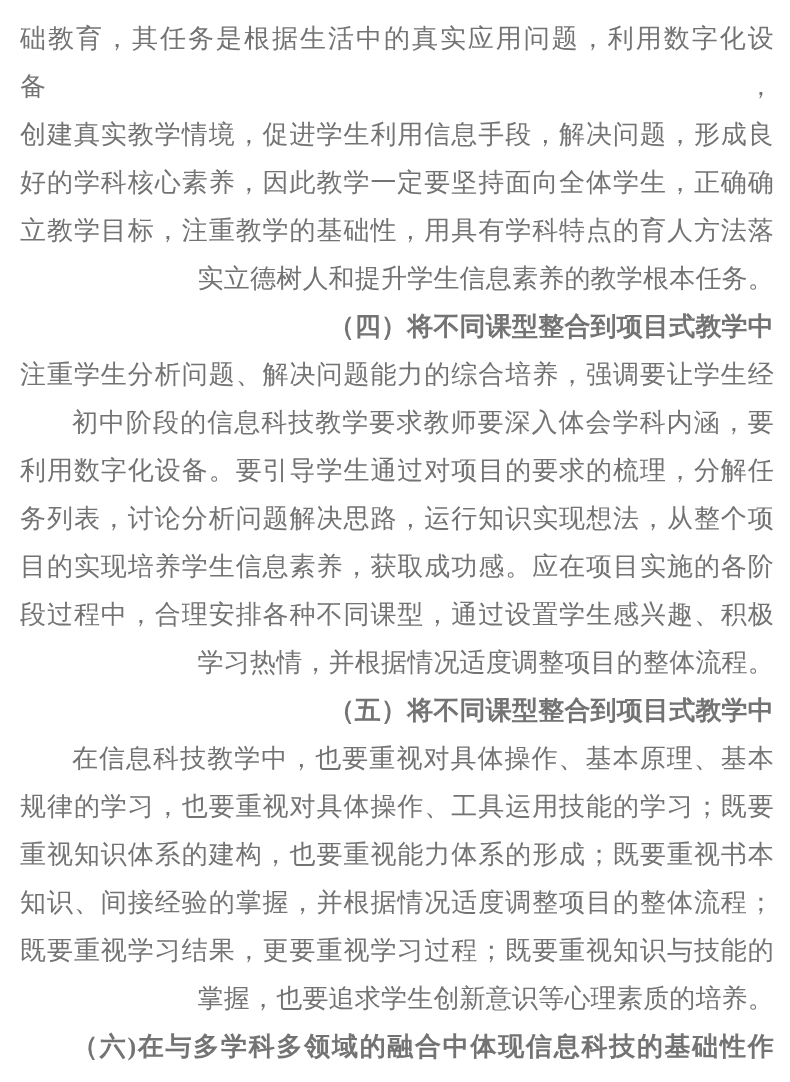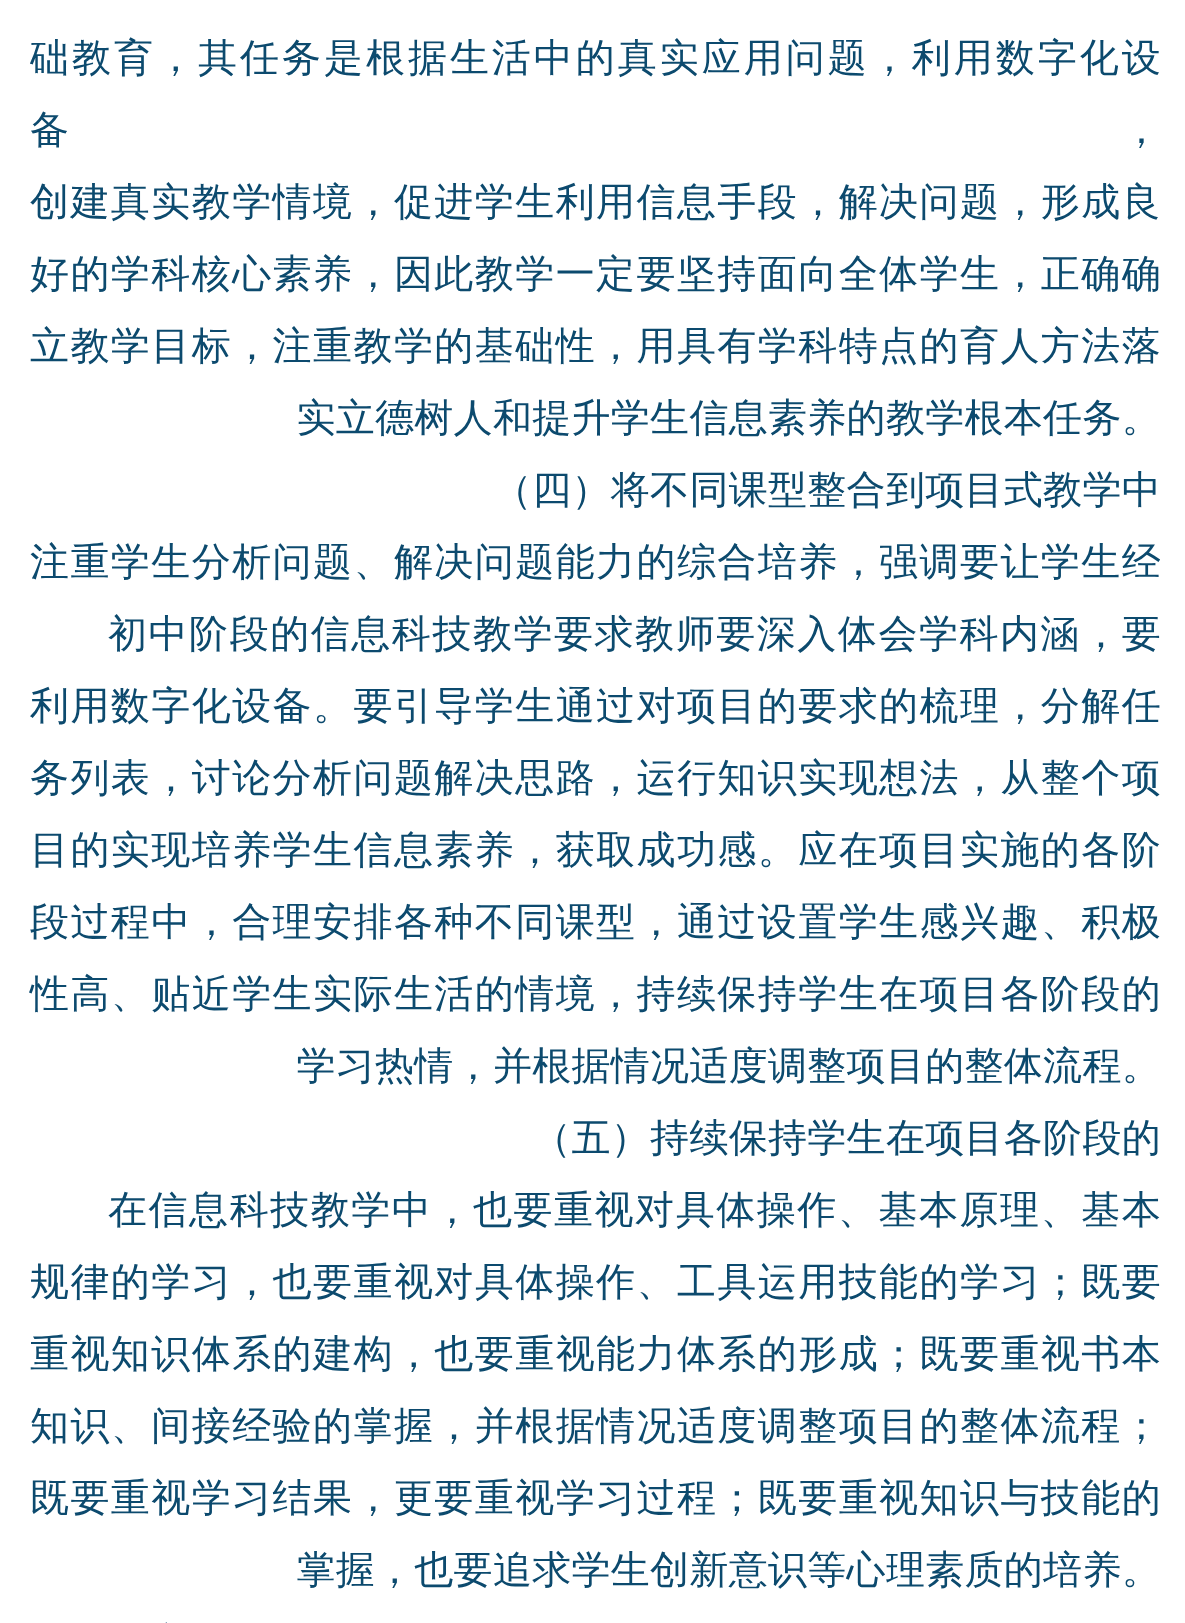--- a/index.html
+++ b/index.html
@@ -7,21 +7,21 @@
     padding: 0;
     background: #ffffff;
   }
   .page {
     position: relative;
     width: 790px;
     height: 1082px;
     box-sizing: border-box;
     padding: 15px 16px 0 20px;
     background: #ffffff;
-    color: #0c4a6e;
+    color: #737373;
     font-family: "Liberation Serif", "DejaVu Serif", serif;
     font-size: 26px;
     line-height: 48px;
     overflow: hidden;
   }
   .block {
     margin: 0;
     padding: 0;
   }
   .line {
@@ -32,21 +32,21 @@
   }
   .fill {
     text-align: justify;
     text-align-last: justify;
     text-justify: inter-character;
   }
   .indent {
     text-indent: 2em;
   }
   .heading {
-    font-weight: normal;
+    font-weight: bold;
   }
 </style>
 </head>
 <body>
 
 <div class="page">
 
   <section class="block">
     <div class="line fill">础教育，其任务是根据生活中的真实应用问题，利用数字化设备，</div>
     <div class="line fill">创建真实教学情境，促进学生利用信息手段，解决问题，形成良</div>
@@ -59,26 +59,25 @@
     <div class="line heading indent">（四）将不同课型整合到项目式教学中</div>
   </section>
 
   <section class="block">
     <div class="line fill">注重学生分析问题、解决问题能力的综合培养，强调要让学生经</div>
     <div class="line fill indent">初中阶段的信息科技教学要求教师要深入体会学科内涵，要</div>
     <div class="line fill">利用数字化设备。要引导学生通过对项目的要求的梳理，分解任</div>
     <div class="line fill">务列表，讨论分析问题解决思路，运行知识实现想法，从整个项</div>
     <div class="line fill">目的实现培养学生信息素养，获取成功感。应在项目实施的各阶</div>
     <div class="line fill">段过程中，合理安排各种不同课型，通过设置学生感兴趣、积极</div>
-    <div class="line fill">性高、贴近学生实际生活的情境，持续保持学生在项目各阶段的</div>
     <div class="line">学习热情，并根据情况适度调整项目的整体流程。</div>
   </section>
 
   <section class="block">
-    <div class="line heading indent">（五）持续保持学生在项目各阶段的</div>
+    <div class="line heading indent">（五）将不同课型整合到项目式教学中</div>
   </section>
 
   <section class="block">
     <div class="line fill indent">在信息科技教学中，也要重视对具体操作、基本原理、基本</div>
     <div class="line fill">规律的学习，也要重视对具体操作、工具运用技能的学习；既要</div>
     <div class="line fill">重视知识体系的建构，也要重视能力体系的形成；既要重视书本</div>
     <div class="line fill">知识、间接经验的掌握，并根据情况适度调整项目的整体流程；</div>
     <div class="line fill">既要重视学习结果，更要重视学习过程；既要重视知识与技能的</div>
     <div class="line">掌握，也要追求学生创新意识等心理素质的培养。</div>
   </section>

